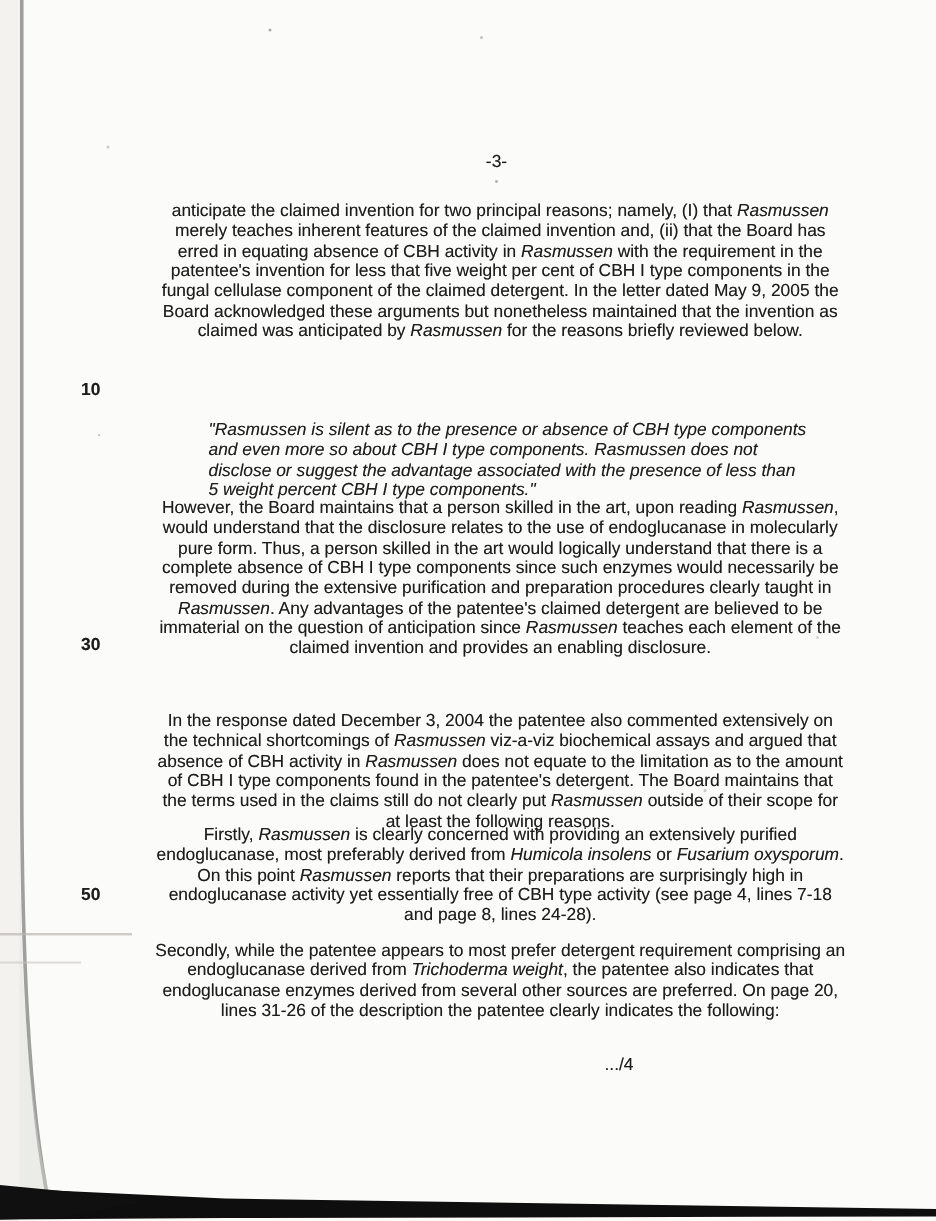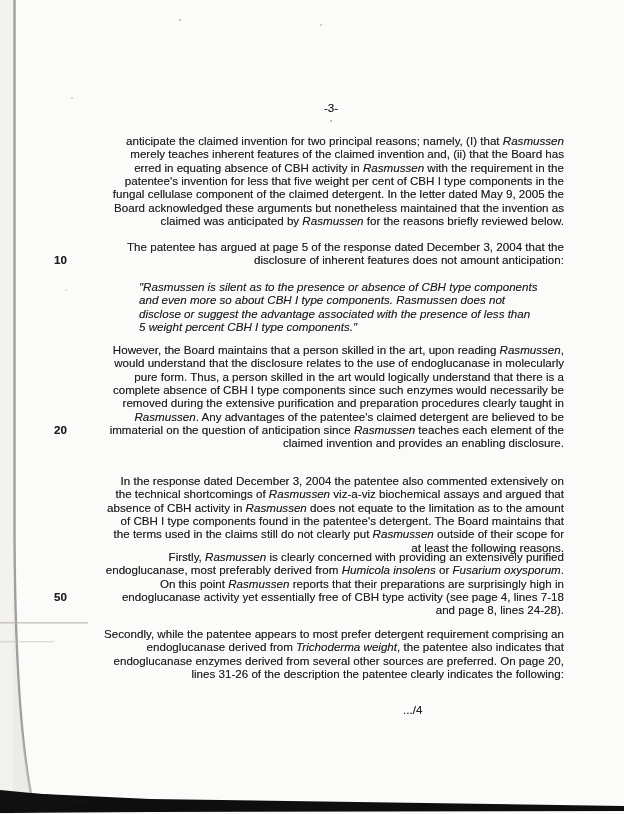--- a/index.html
+++ b/index.html
@@ -13,42 +13,42 @@
     color:var(--ink,#1d1d1d);
   }
   .artifacts{position:absolute;left:0;top:0;width:624px;height:814px;pointer-events:none;}
   .page-number{
     position:absolute;left:300px;top:101px;width:62px;
     font-size:11.6px;line-height:13.35px;text-align:center;
     text-shadow:0 0 0.35px rgba(0,0,0,.45);
   }
   .para{
     position:absolute;left:103px;width:461px;
-    font-size:11.6px;line-height:13.35px;text-align:right;
+    font-size:11.6px;line-height:13.35px;text-align:center;
     text-shadow:0 0 0.35px rgba(0,0,0,.45);
   }
   .para em{font-style:italic;}
   .quote{
     position:absolute;left:139px;width:399px;
     font-size:11.6px;line-height:13.35px;text-align:left;
     text-shadow:0 0 0.3px rgba(0,0,0,.4);
   }
   .quote em{font-style:italic;}
   .line-no{
     position:absolute;left:54px;width:24px;
     font-size:11.6px;line-height:13.35px;
     text-shadow:0 0 0.3px rgba(0,0,0,.4);
     font-weight:bold;
   }
   .cont{
     position:absolute;left:403px;top:703px;
     font-size:11.6px;line-height:13.35px;
     text-shadow:0 0 0.35px rgba(0,0,0,.45);
   }
-  .p1{top:134px}.p2{top:240px}.pq{top:280px}.p3{top:343px}
+  .p1{top:134px}.p2{top:240px}.pq{top:280px}.p3{top:332px}
   .p4{top:474px}.p5{top:550px}.p6{top:627px}
   .ln10{top:253px}.ln20{top:423px}.ln30{top:590px}
 </style>
 </head>
 <body>
 
 <div class="scan">
 
   <svg class="artifacts" width="624" height="814" viewBox="0 0 624 814" xmlns="http://www.w3.org/2000/svg">
 
@@ -68,25 +68,24 @@
     <circle cx="72" cy="98" r="1" fill="#999" opacity="0.5"></circle>
     <circle cx="331" cy="121" r="0.9" fill="#666" opacity="0.6"></circle>
     <circle cx="545" cy="425" r="1" fill="#999" opacity="0.4"></circle>
     <circle cx="470" cy="527" r="1" fill="#888" opacity="0.45"></circle>
     <circle cx="66" cy="290" r="0.8" fill="#999" opacity="0.5"></circle>
   </svg>
 
   <div class="page-number">-3-</div>
 
   <div class="line-no ln10">10</div>
-  <div class="line-no ln20">20</div>
+  <div class="line-no ln20">30</div>
   <div class="line-no ln30">50</div>
 
   <div class="para p1"><span>anticipate the claimed invention for two principal reasons; namely, (I) that </span><em>Rasmussen</em><span> merely teaches inherent features of the claimed invention and, (ii) that the Board has erred in equating absence of CBH activity in </span><em>Rasmussen</em><span> with the requirement in the patentee's invention for less that five weight per cent of CBH I type components in the fungal cellulase component of the claimed detergent. In the letter dated May 9, 2005 the Board acknowledged these arguments but nonetheless maintained that the invention as claimed was anticipated by </span><em>Rasmussen</em><span> for the reasons briefly reviewed below.</span></div>
-  <div class="para p2"><span>The patentee has argued at page 5 of the response dated December 3, 2004 that the disclosure of inherent features does not amount anticipation:</span></div>
   <div class="quote pq"><em>"Rasmussen is silent as to the presence or absence of CBH type components and even more so about CBH I type components. Rasmussen does not disclose or suggest the advantage associated with the presence of less than 5 weight percent CBH I type components."</em></div>
   <div class="para p3"><span>However, the Board maintains that a person skilled in the art, upon reading </span><em>Rasmussen</em><span>, would understand that the disclosure relates to the use of endoglucanase in molecularly pure form. Thus, a person skilled in the art would logically understand that there is a complete absence of CBH I type components since such enzymes would necessarily be removed during the extensive purification and preparation procedures clearly taught in </span><em>Rasmussen</em><span>. Any advantages of the patentee's claimed detergent are believed to be immaterial on the question of anticipation since </span><em>Rasmussen</em><span> teaches each element of the claimed invention and provides an enabling disclosure.</span></div>
   <div class="para p4"><span>In the response dated December 3, 2004 the patentee also commented extensively on the technical shortcomings of </span><em>Rasmussen</em><span> viz-a-viz biochemical assays and argued that absence of CBH activity in </span><em>Rasmussen</em><span> does not equate to the limitation as to the amount of CBH I type components found in the patentee's detergent. The Board maintains that the terms used in the claims still do not clearly put </span><em>Rasmussen</em><span> outside of their scope for at least the following reasons.</span></div>
   <div class="para p5"><span>Firstly, </span><em>Rasmussen</em><span> is clearly concerned with providing an extensively purified endoglucanase, most preferably derived from </span><em>Humicola insolens</em><span> or </span><em>Fusarium oxysporum</em><span>. On this point </span><em>Rasmussen</em><span> reports that their preparations are surprisingly high in endoglucanase activity yet essentially free of CBH type activity (see page 4, lines 7-18 and page 8, lines 24-28).</span></div>
   <div class="para p6"><span>Secondly, while the patentee appears to most prefer detergent requirement comprising an endoglucanase derived from </span><em>Trichoderma weight</em><span>, the patentee also indicates that endoglucanase enzymes derived from several other sources are preferred. On page 20, lines 31-26 of the description the patentee clearly indicates the following:</span></div>
 
   <div class="cont">.../4</div>
 
 </div>
 

